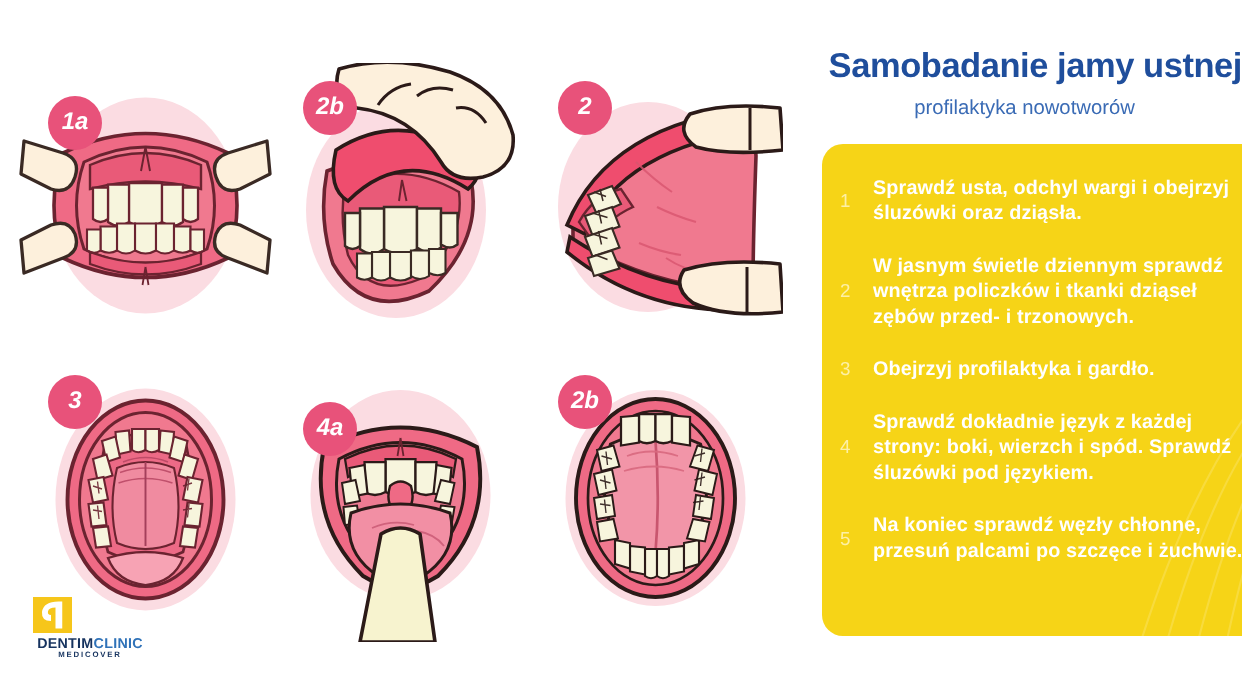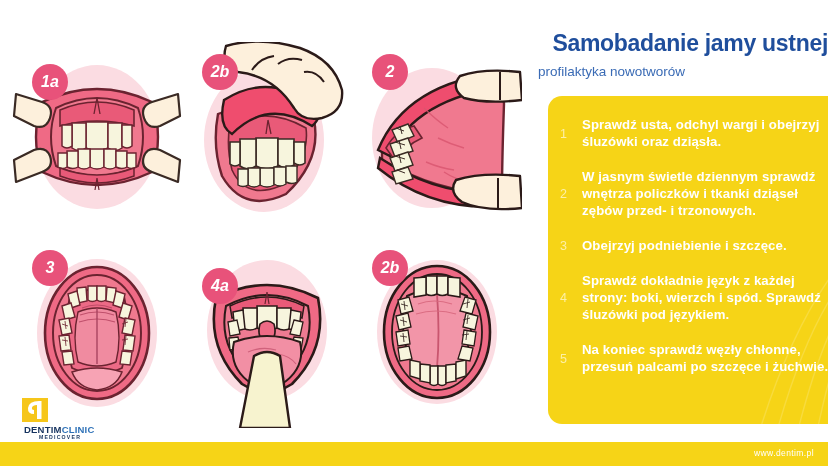--- a/index.html
+++ b/index.html
@@ -47,21 +47,21 @@
   .title{
     position:absolute;left:10px;top:30px;width:290px;
     text-align:right;
     color:#1f4e9c;
     font-size:23px;font-weight:bold;
     letter-spacing:-0.3px;
     font-family:"Liberation Sans",sans-serif;
   }
   .subtitle{
     position:absolute;left:10px;top:64px;width:290px;
-    text-align:left;
+    text-align:center;
     color:#3a6bb5;
     font-size:13.5px;font-weight:normal;
     font-family:"Liberation Sans",sans-serif;
   }
 
   .yellow-card{
     position:absolute;left:20px;top:96px;
     width:300px;height:328px;
     background:#f6d417;
     border-top-left-radius:14px;
@@ -93,21 +93,21 @@
     font-weight:bold;
     font-family:"Liberation Sans",sans-serif;
     letter-spacing:0.1px;
   }
 
   
   .logo{position:absolute;left:12px;top:398px;width:120px;height:42px;}
   .logo-mark{position:absolute;left:10px;top:0;width:26px;height:24px;background:#f6c61a;}
   .logo-mark svg{position:absolute;left:0;top:0;}
   .logo-word{
-    position:absolute;left:12px;top:26px;width:96px;text-align:left;
+    position:absolute;left:0;top:26px;width:96px;text-align:center;
     font-size:9.5px;font-weight:bold;letter-spacing:0.2px;
     font-family:"Liberation Sans",sans-serif;
     white-space:nowrap;
   }
   .logo-word .a{color:#16335f;}
   .logo-word .b{color:#2f72b8;}
   .logo-sub{
     position:absolute;left:0;top:36px;width:96px;text-align:center;
     font-size:5.2px;font-weight:bold;letter-spacing:1.2px;
     color:#16335f;
@@ -423,21 +423,21 @@
         <div class="step">
           <div class="step-num">1</div>
           <div class="step-txt">Sprawdź usta, odchyl wargi i obejrzyj śluzówki oraz dziąsła.</div>
         </div>
         <div class="step">
           <div class="step-num">2</div>
           <div class="step-txt">W jasnym świetle dziennym sprawdź wnętrza policzków i tkanki dziąseł zębów przed- i trzonowych.</div>
         </div>
         <div class="step">
           <div class="step-num">3</div>
-          <div class="step-txt">Obejrzyj podniebienie i szczęce.</div>
+          <div class="step-txt">Obejrzyj profilaktyka i gardło.</div>
         </div>
         <div class="step">
           <div class="step-num">4</div>
           <div class="step-txt">Sprawdź dokładnie język z każdej strony: boki, wierzch i spód. Sprawdź śluzówki pod językiem.</div>
         </div>
         <div class="step">
           <div class="step-num">5</div>
           <div class="step-txt">Na koniec sprawdź węzły chłonne, przesuń palcami po szczęce i żuchwie.</div>
         </div>
       </div>
@@ -448,17 +448,14 @@
     <div class="logo-mark">
       <svg width="26" height="24" viewBox="0 0 26 24" xmlns="http://www.w3.org/2000/svg">
         <rect x="0" y="0" width="26" height="24" fill="#f6c61a"></rect>
         <path d="M17 3 Q7 3 6 10 Q5.5 16 12 16 L12 12 Q9.5 12 10 9.5 Q10.6 7 15 7 L15 21 L19.5 21 L19.5 3 Z" fill="#ffffff"></path>
       </svg>
     </div>
     <div class="logo-word"><span class="a">DENTIM</span><span class="b">CLINIC</span></div>
     <div class="logo-sub">MEDICOVER</div>
   </div>
 
-  <div class="footer">
-    <div class="footer-url">www.dentim.pl</div>
-  </div>
 
 </div>
 
 </body></html>

